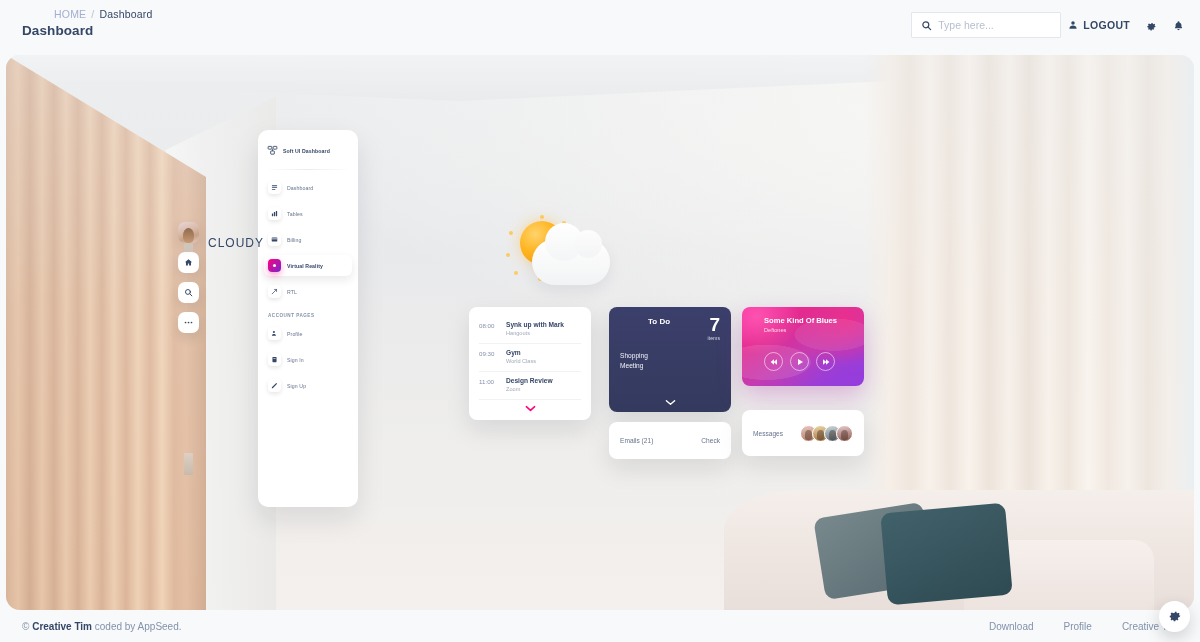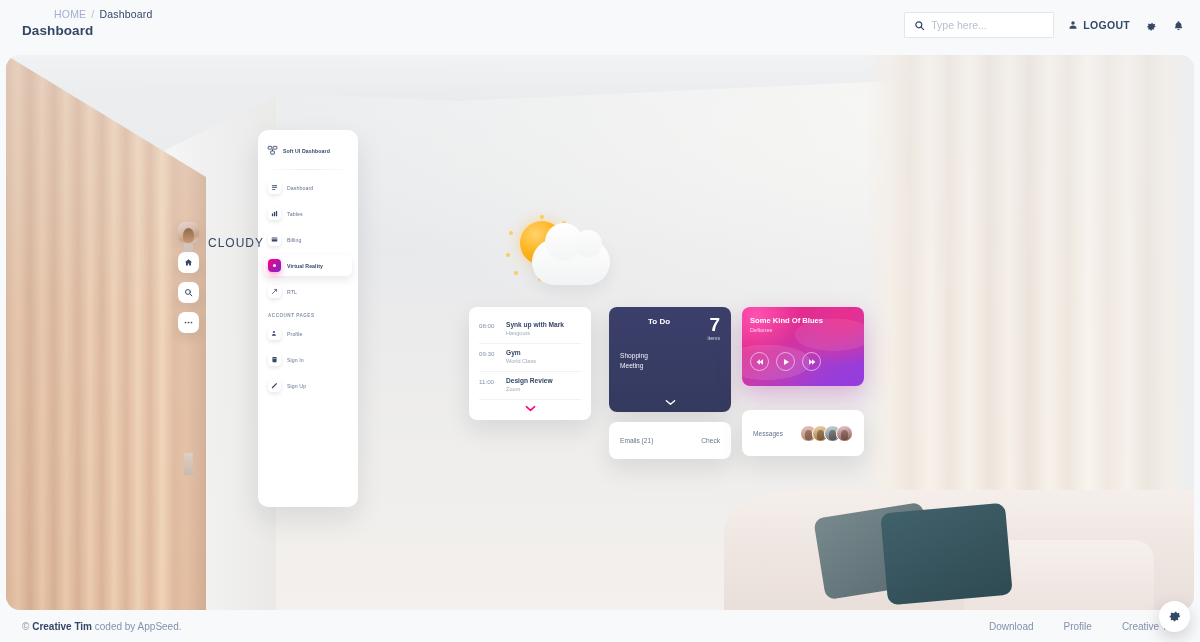--- a/index.html
+++ b/index.html
@@ -31,21 +31,21 @@
     letter-spacing: .1px; margin-top: 1px;
   }
   .header-right { display: flex; align-items: center; gap: 0; padding-top: 4px; }
   .searchbox {
     width: 150px; height: 26px;
     background: #fff;
     border: 1px solid #e3e7ed;
     border-radius: 1px;
     display: flex; align-items: center; gap: 6px;
     padding: 0 9px;
-    margin-right: 14px;
+    margin-right: 7px;
   }
   .searchbox .sinput {
     border: none; outline: none; background: transparent;
     font-size: 10.5px; color: #8392ab; width: 100%;
     font-family: "Liberation Sans", sans-serif;
   }
   .searchbox .sinput::placeholder { color: #b6bfd0; }
   .hicon { color: #344767; display: flex; align-items: center; }
   .logout {
     display: flex; align-items: center; gap: 5px;
@@ -250,21 +250,21 @@
   
   .music {
     position: absolute; left: 736px; top: 252px;
     width: 122px; height: 79px;
     border-radius: 8px; overflow: hidden;
     background:
       radial-gradient(60% 80% at 12% 12%, rgba(255,90,180,.85) 0%, rgba(255,90,180,0) 60%),
       radial-gradient(70% 90% at 85% 15%, rgba(236,46,140,.9) 0%, rgba(236,46,140,0) 65%),
       radial-gradient(80% 70% at 95% 95%, rgba(150,60,220,.95) 0%, rgba(150,60,220,0) 70%),
       linear-gradient(150deg,#f7279b 0%, #e12a8f 28%, #c53bb0 55%, #a03ed2 80%, #8b3fe0 100%);
-    padding: 9px 8px;
+    padding: 9px 22px;
     box-shadow: 0 10px 24px rgba(170,40,160,.28);
   }
   .music::before {
     content:""; position:absolute; inset:0;
     background:
       radial-gradient(90% 55% at 20% 70%, rgba(255,255,255,.10) 0 40%, rgba(255,255,255,0) 41%),
       radial-gradient(70% 45% at 75% 35%, rgba(255,255,255,.08) 0 45%, rgba(255,255,255,0) 46%);
   }
   .mu-ttl { position: relative; font-size: 7.6px; font-weight: bold; color: #fff; }
   .mu-art { position: relative; font-size: 5.6px; color: rgba(255,255,255,.82); margin-top: 2px; }

